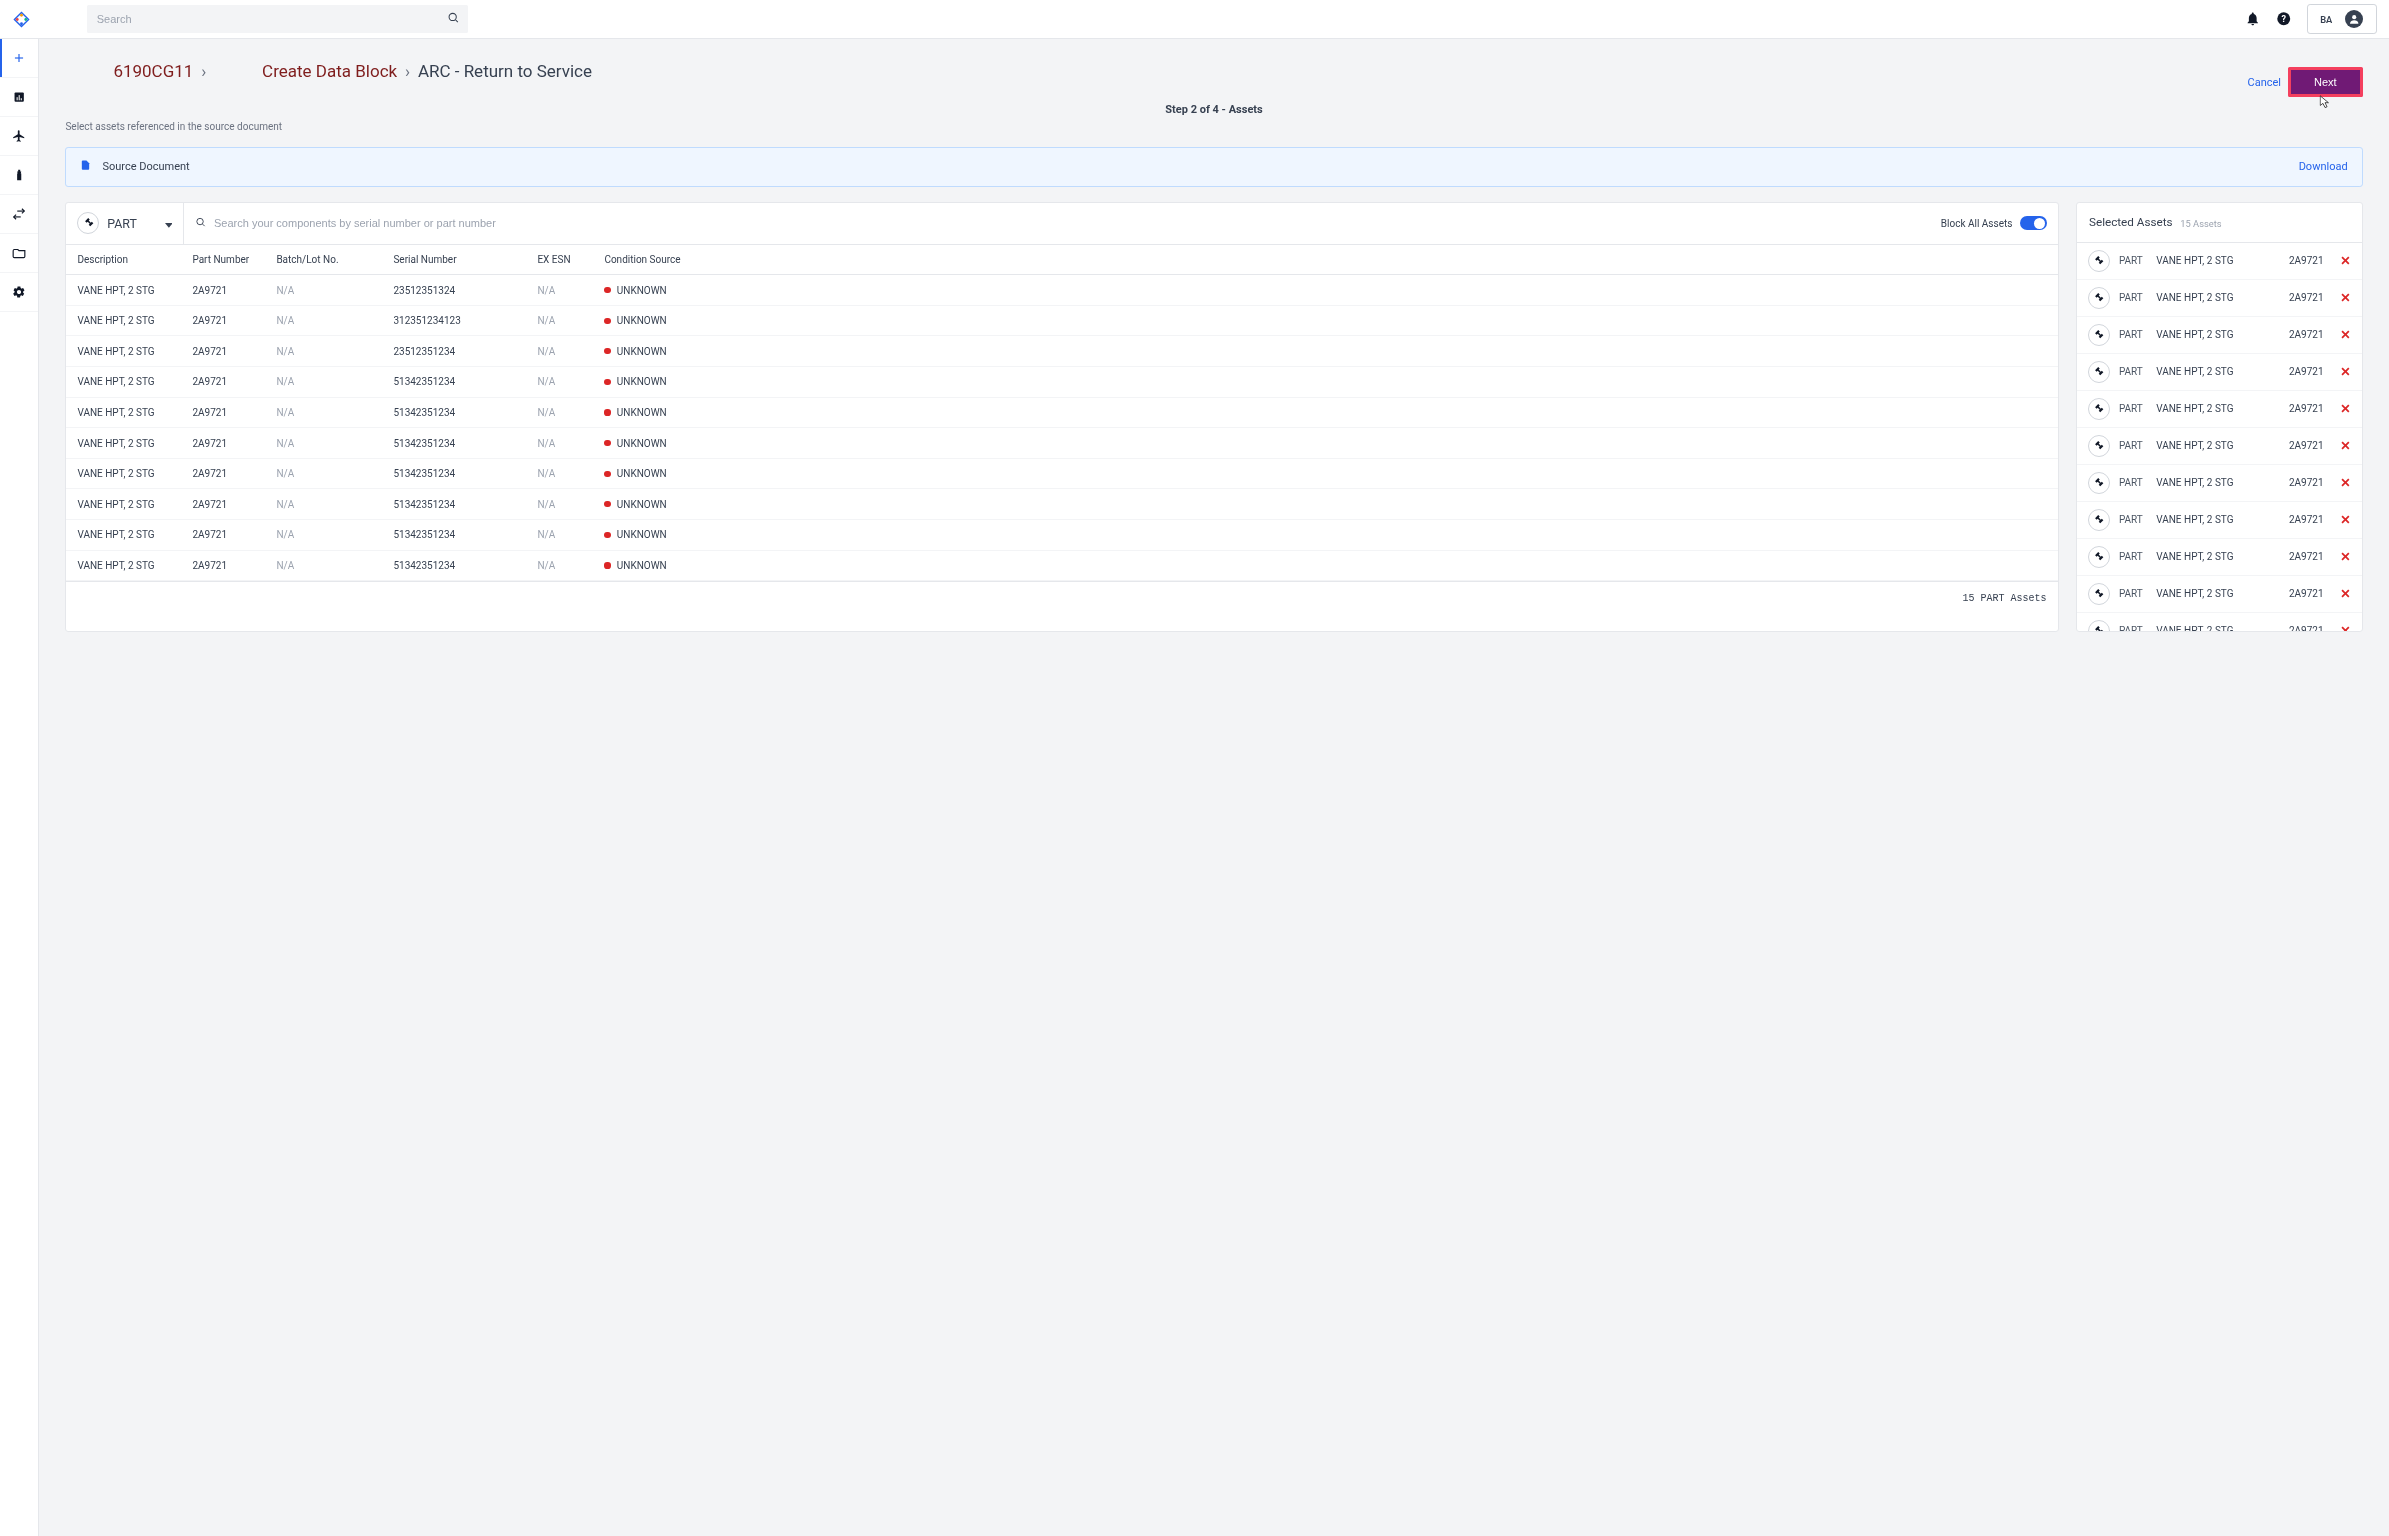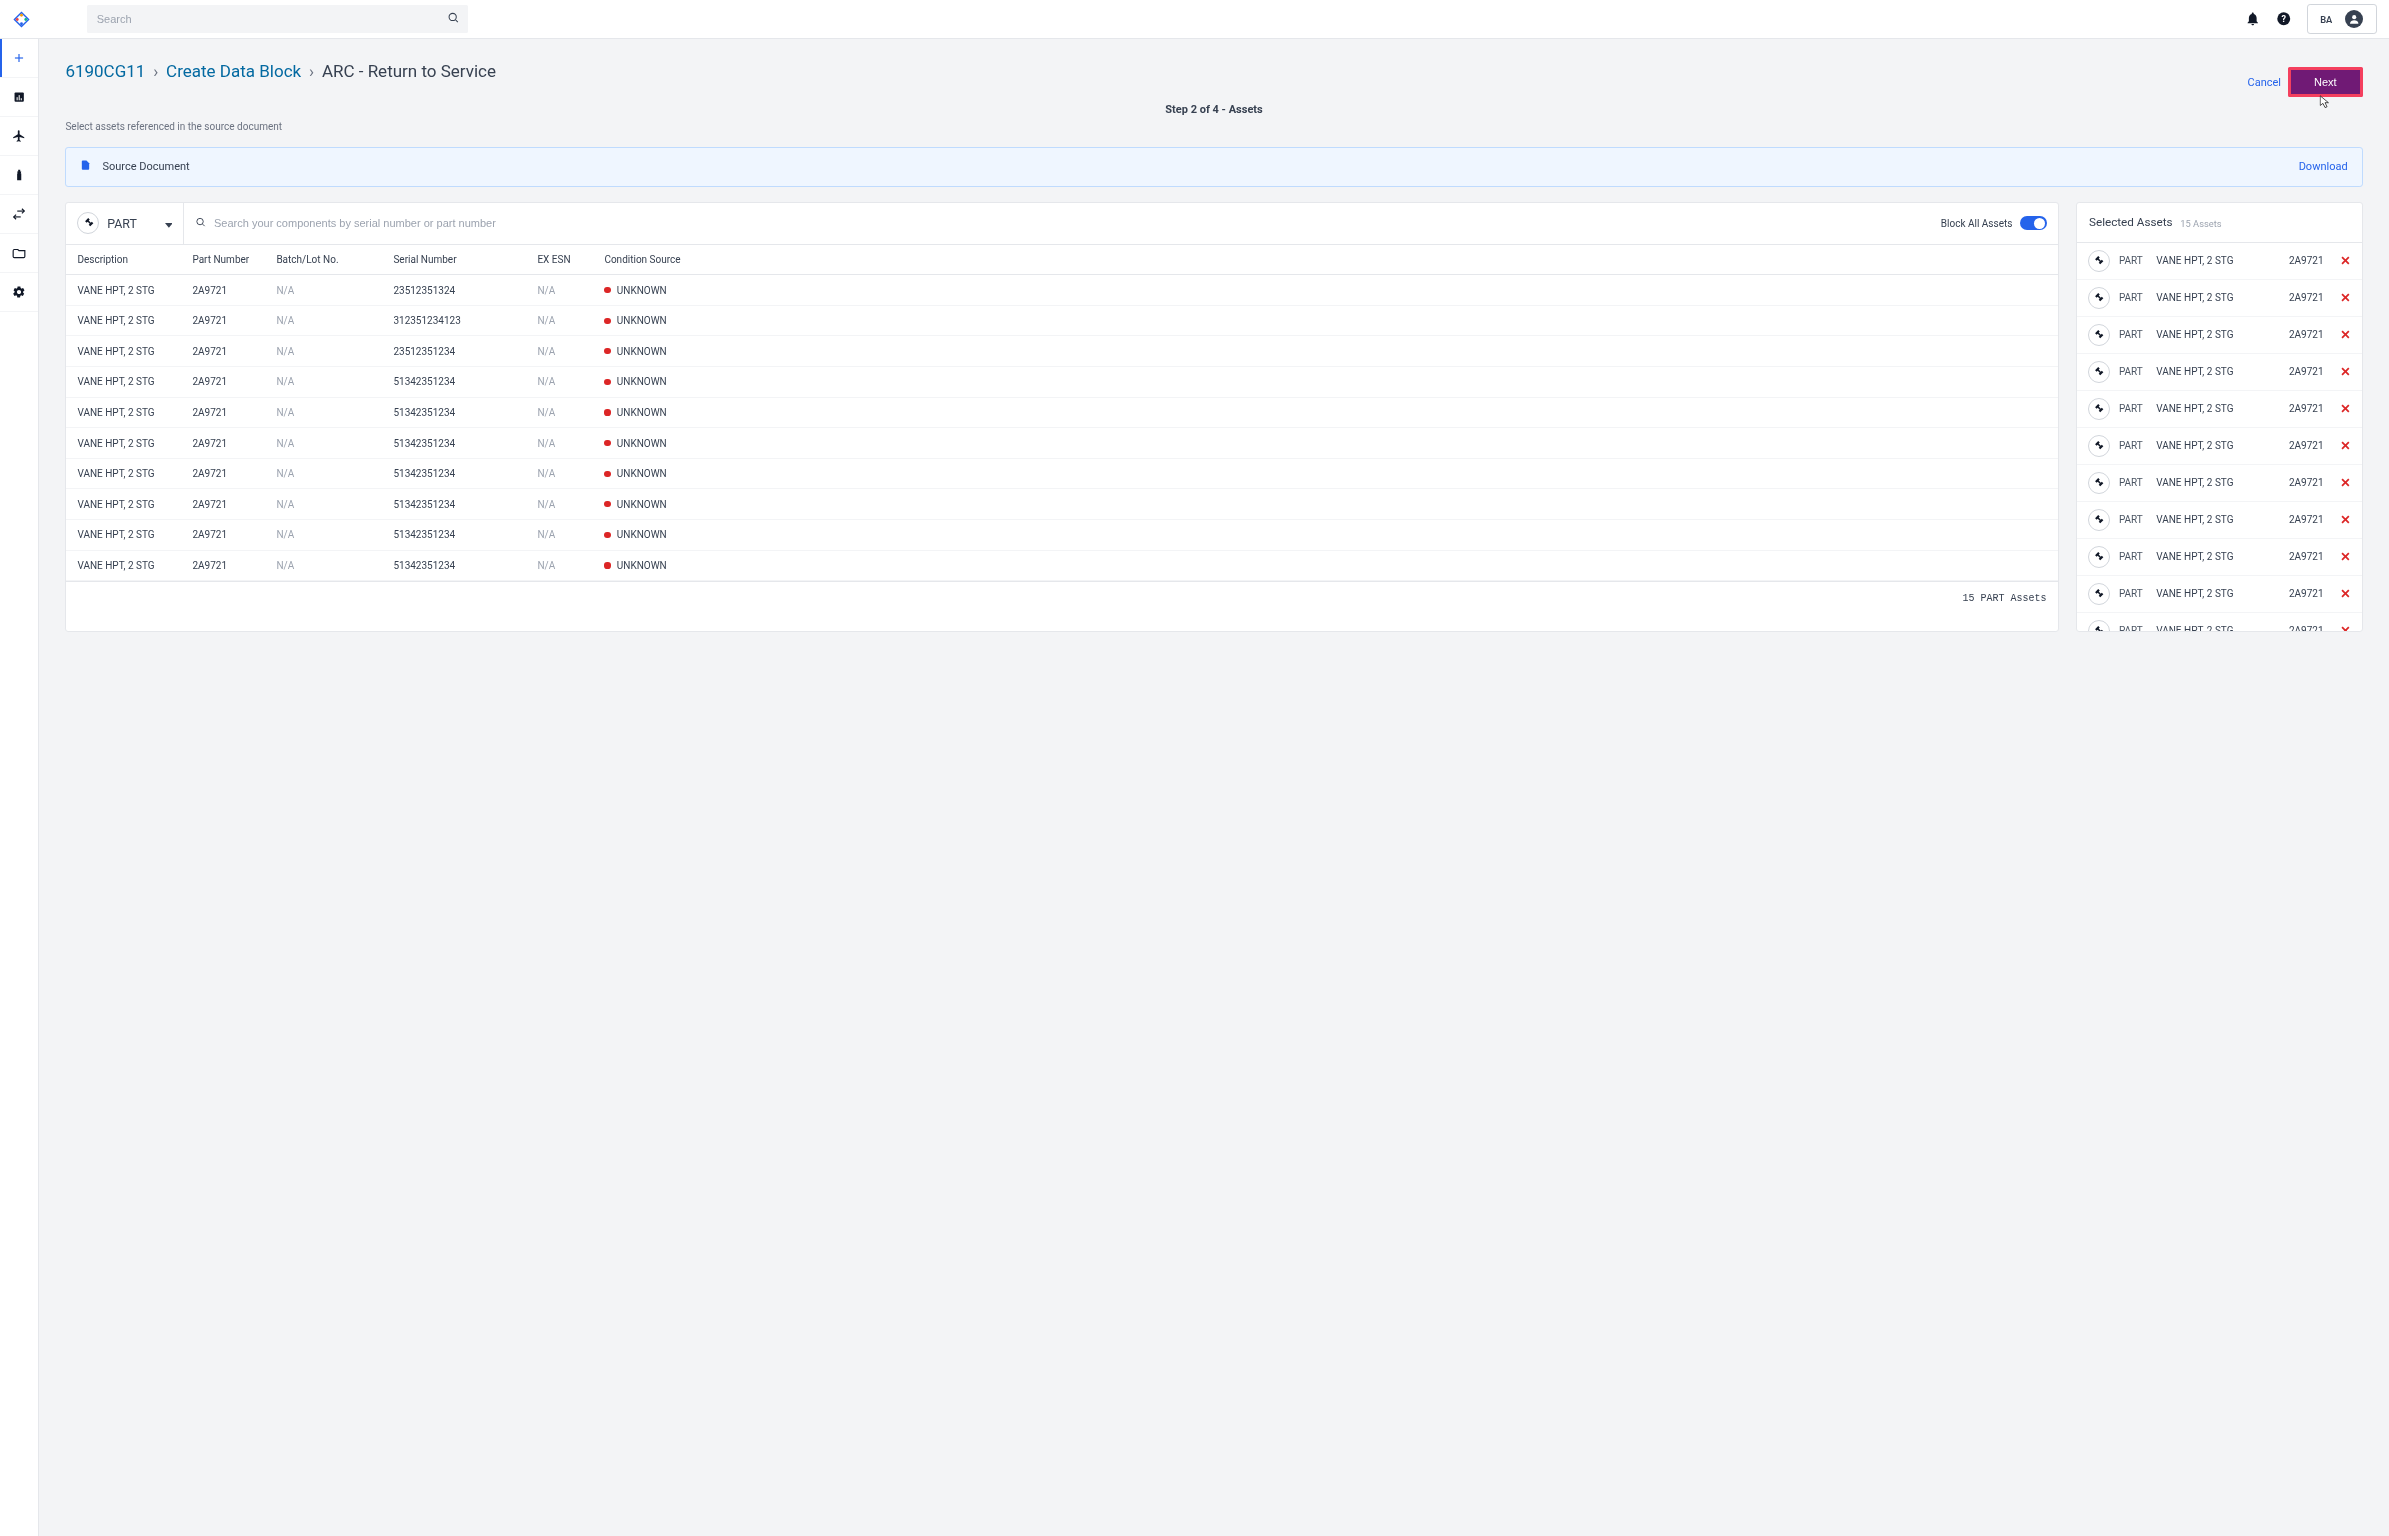--- a/index.html
+++ b/index.html
@@ -20,21 +20,21 @@
 
 
 .main-wrap { display: flex; flex: 1; overflow: hidden; }
 .sidenav { width: 39px; background: #fff; border-right: 0.8px solid #e5e7eb; display: flex; flex-direction: column; }
 .sidenav-item { height: 39px; display: flex; align-items: center; justify-content: center; cursor: pointer; border-bottom: 0.8px solid #f3f4f6; position: relative; }
 .sidenav-item.active::before { content: ''; position: absolute; left: 0; top: 0; bottom: 0; width: 2.3px; background: #2563eb; }
 
 
 .content { flex: 1; padding: 22px 26.4px; overflow: auto; }
 .breadcrumb { display: flex; align-items: center; gap: 7.8px; font-size: 17px; margin-bottom: 22px; }
-.breadcrumb a { color: #0369a1; text-decoration: none; }
+.breadcrumb a { color: #7f1d1d; text-decoration: none; margin-left: 48px; }
 .breadcrumb .sep { color: #6b7280; }
 .breadcrumb .current { color: #374151; }
 .header-row { display: flex; align-items: center; justify-content: space-between; }
 .actions { display: flex; align-items: center; gap: 7px; }
 .cancel-link { color: #2563eb; cursor: pointer; font-size: 11px; }
 .next-btn { background: #701a75; color: #fff; border: 3.1px solid #f43f5e; padding: 6.2px 23px; font-size: 11px; cursor: pointer; border-radius: 1.6px; position: relative; }
 .step-title { font-size: 11px; font-weight: 700; margin-bottom: 4.7px; text-align: center; }
 .step-desc { font-size: 10px; color: #6b7280; margin-bottom: 15.5px; }
 
 

